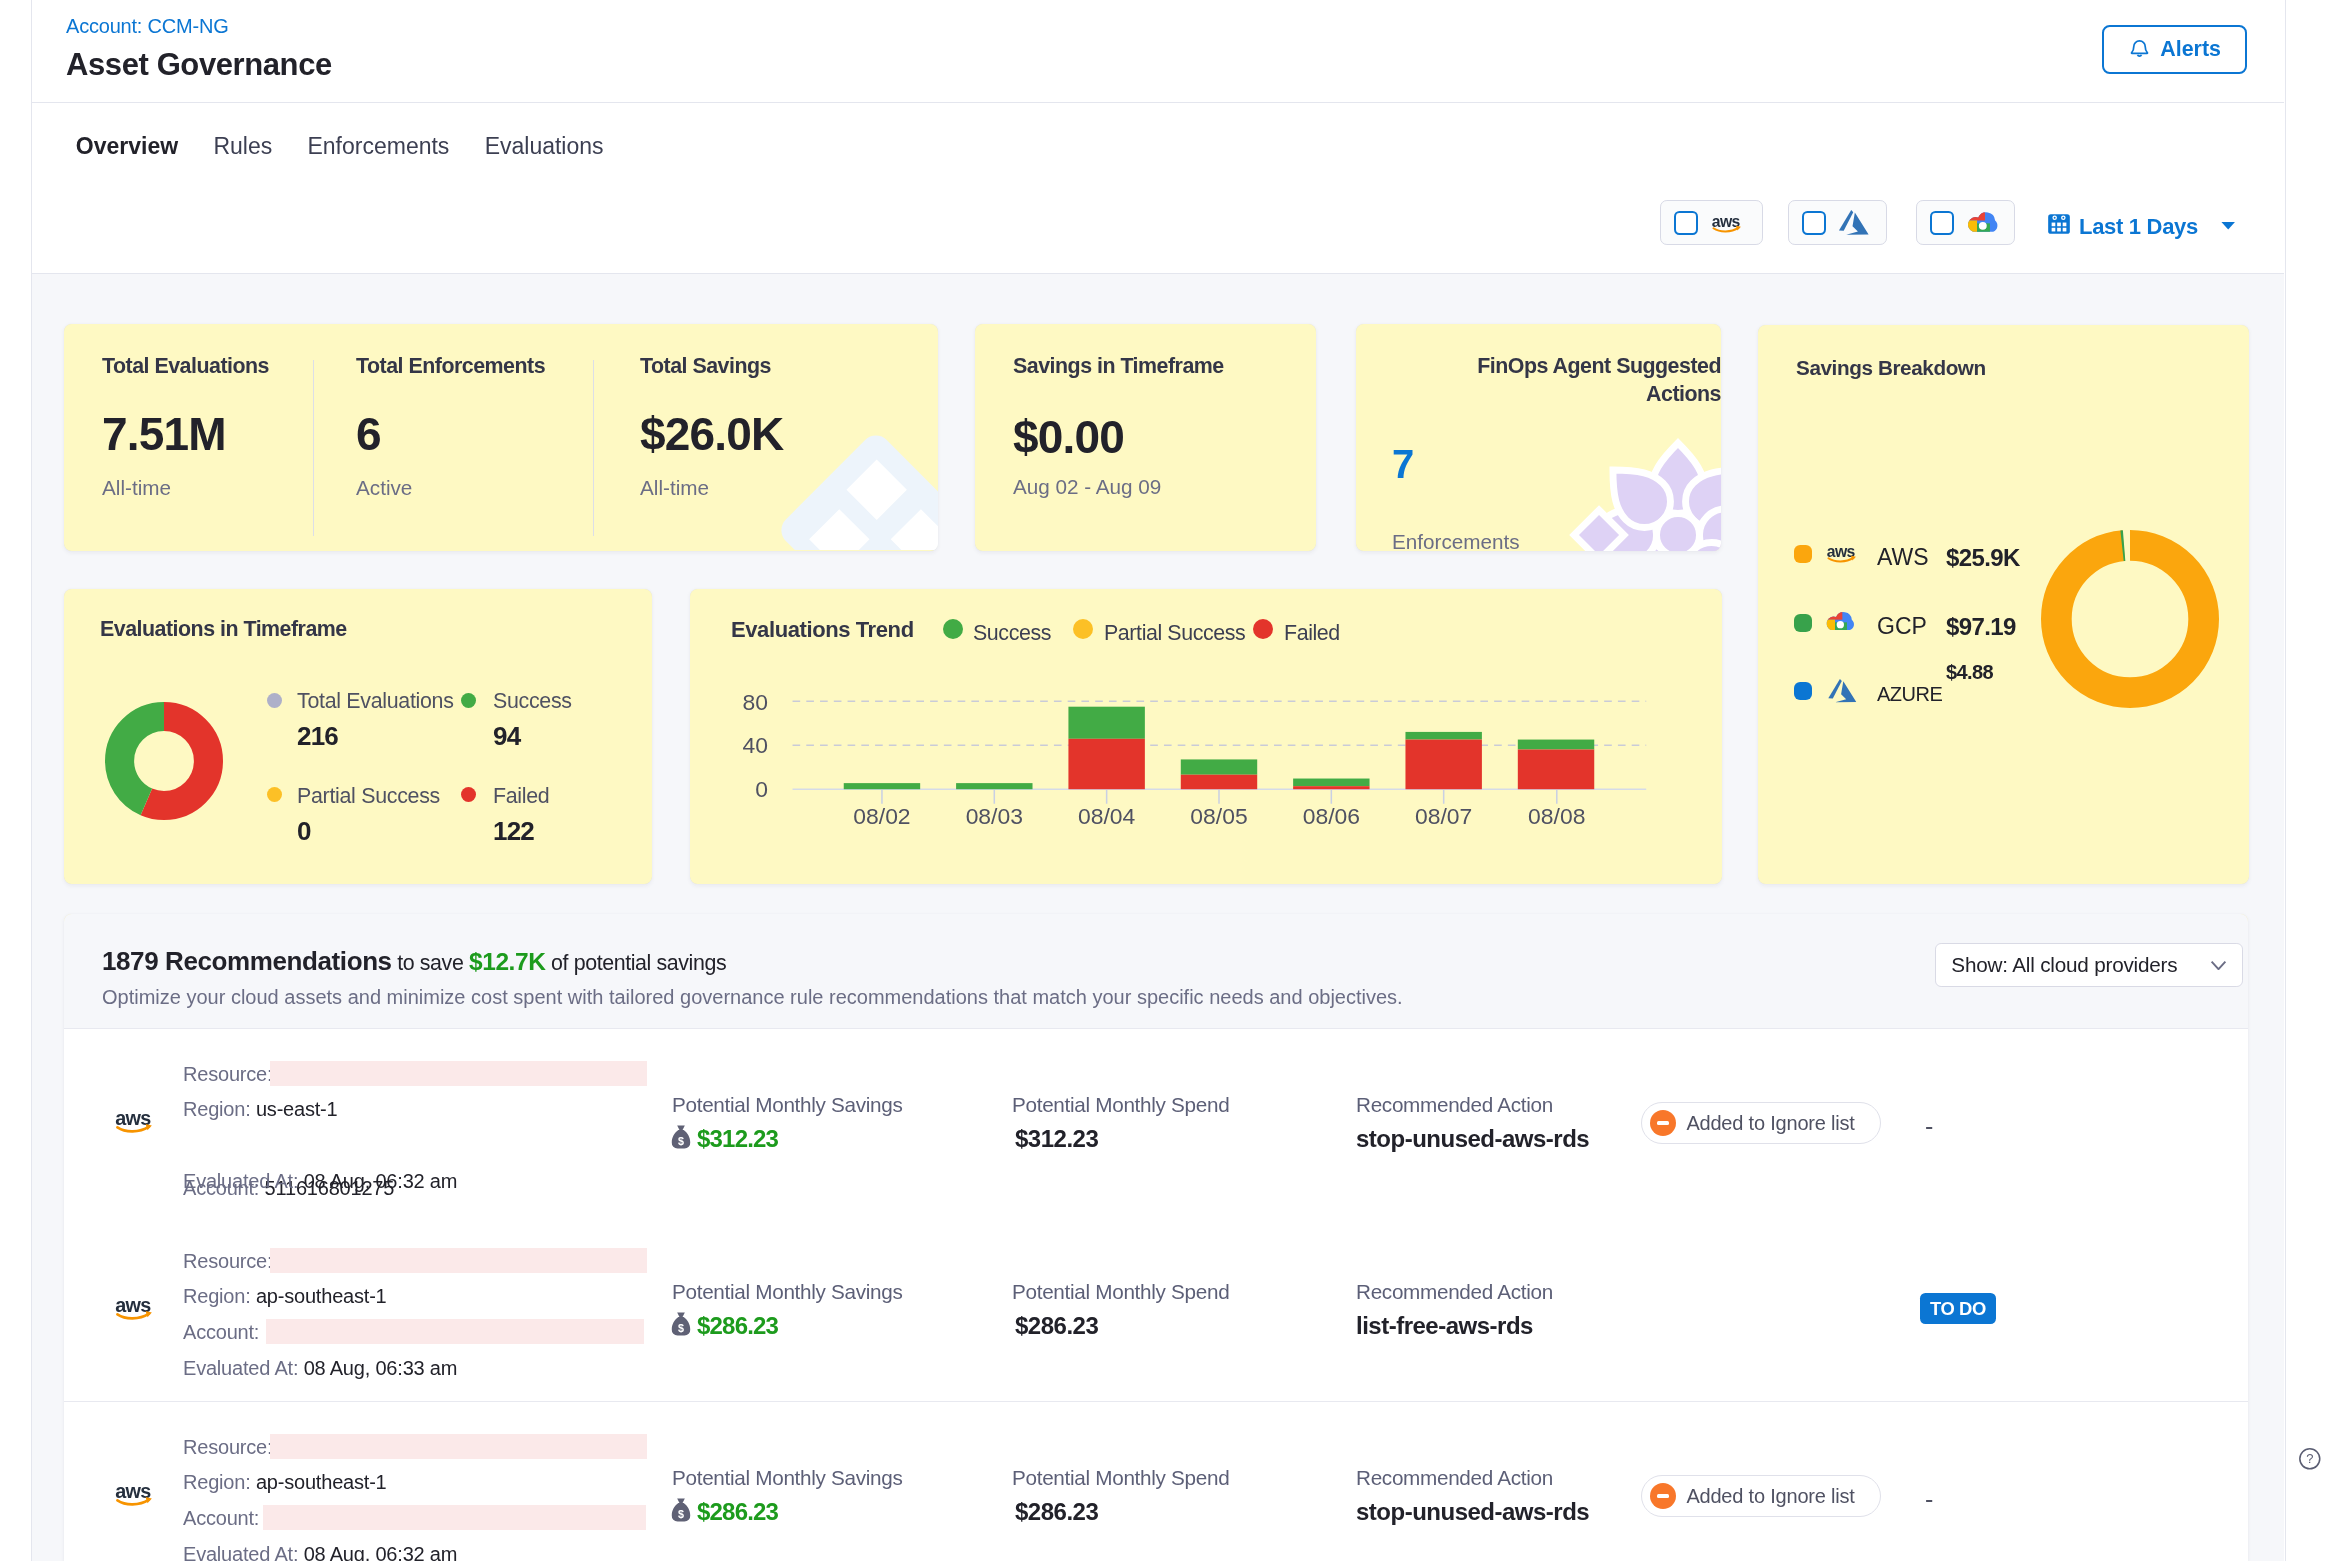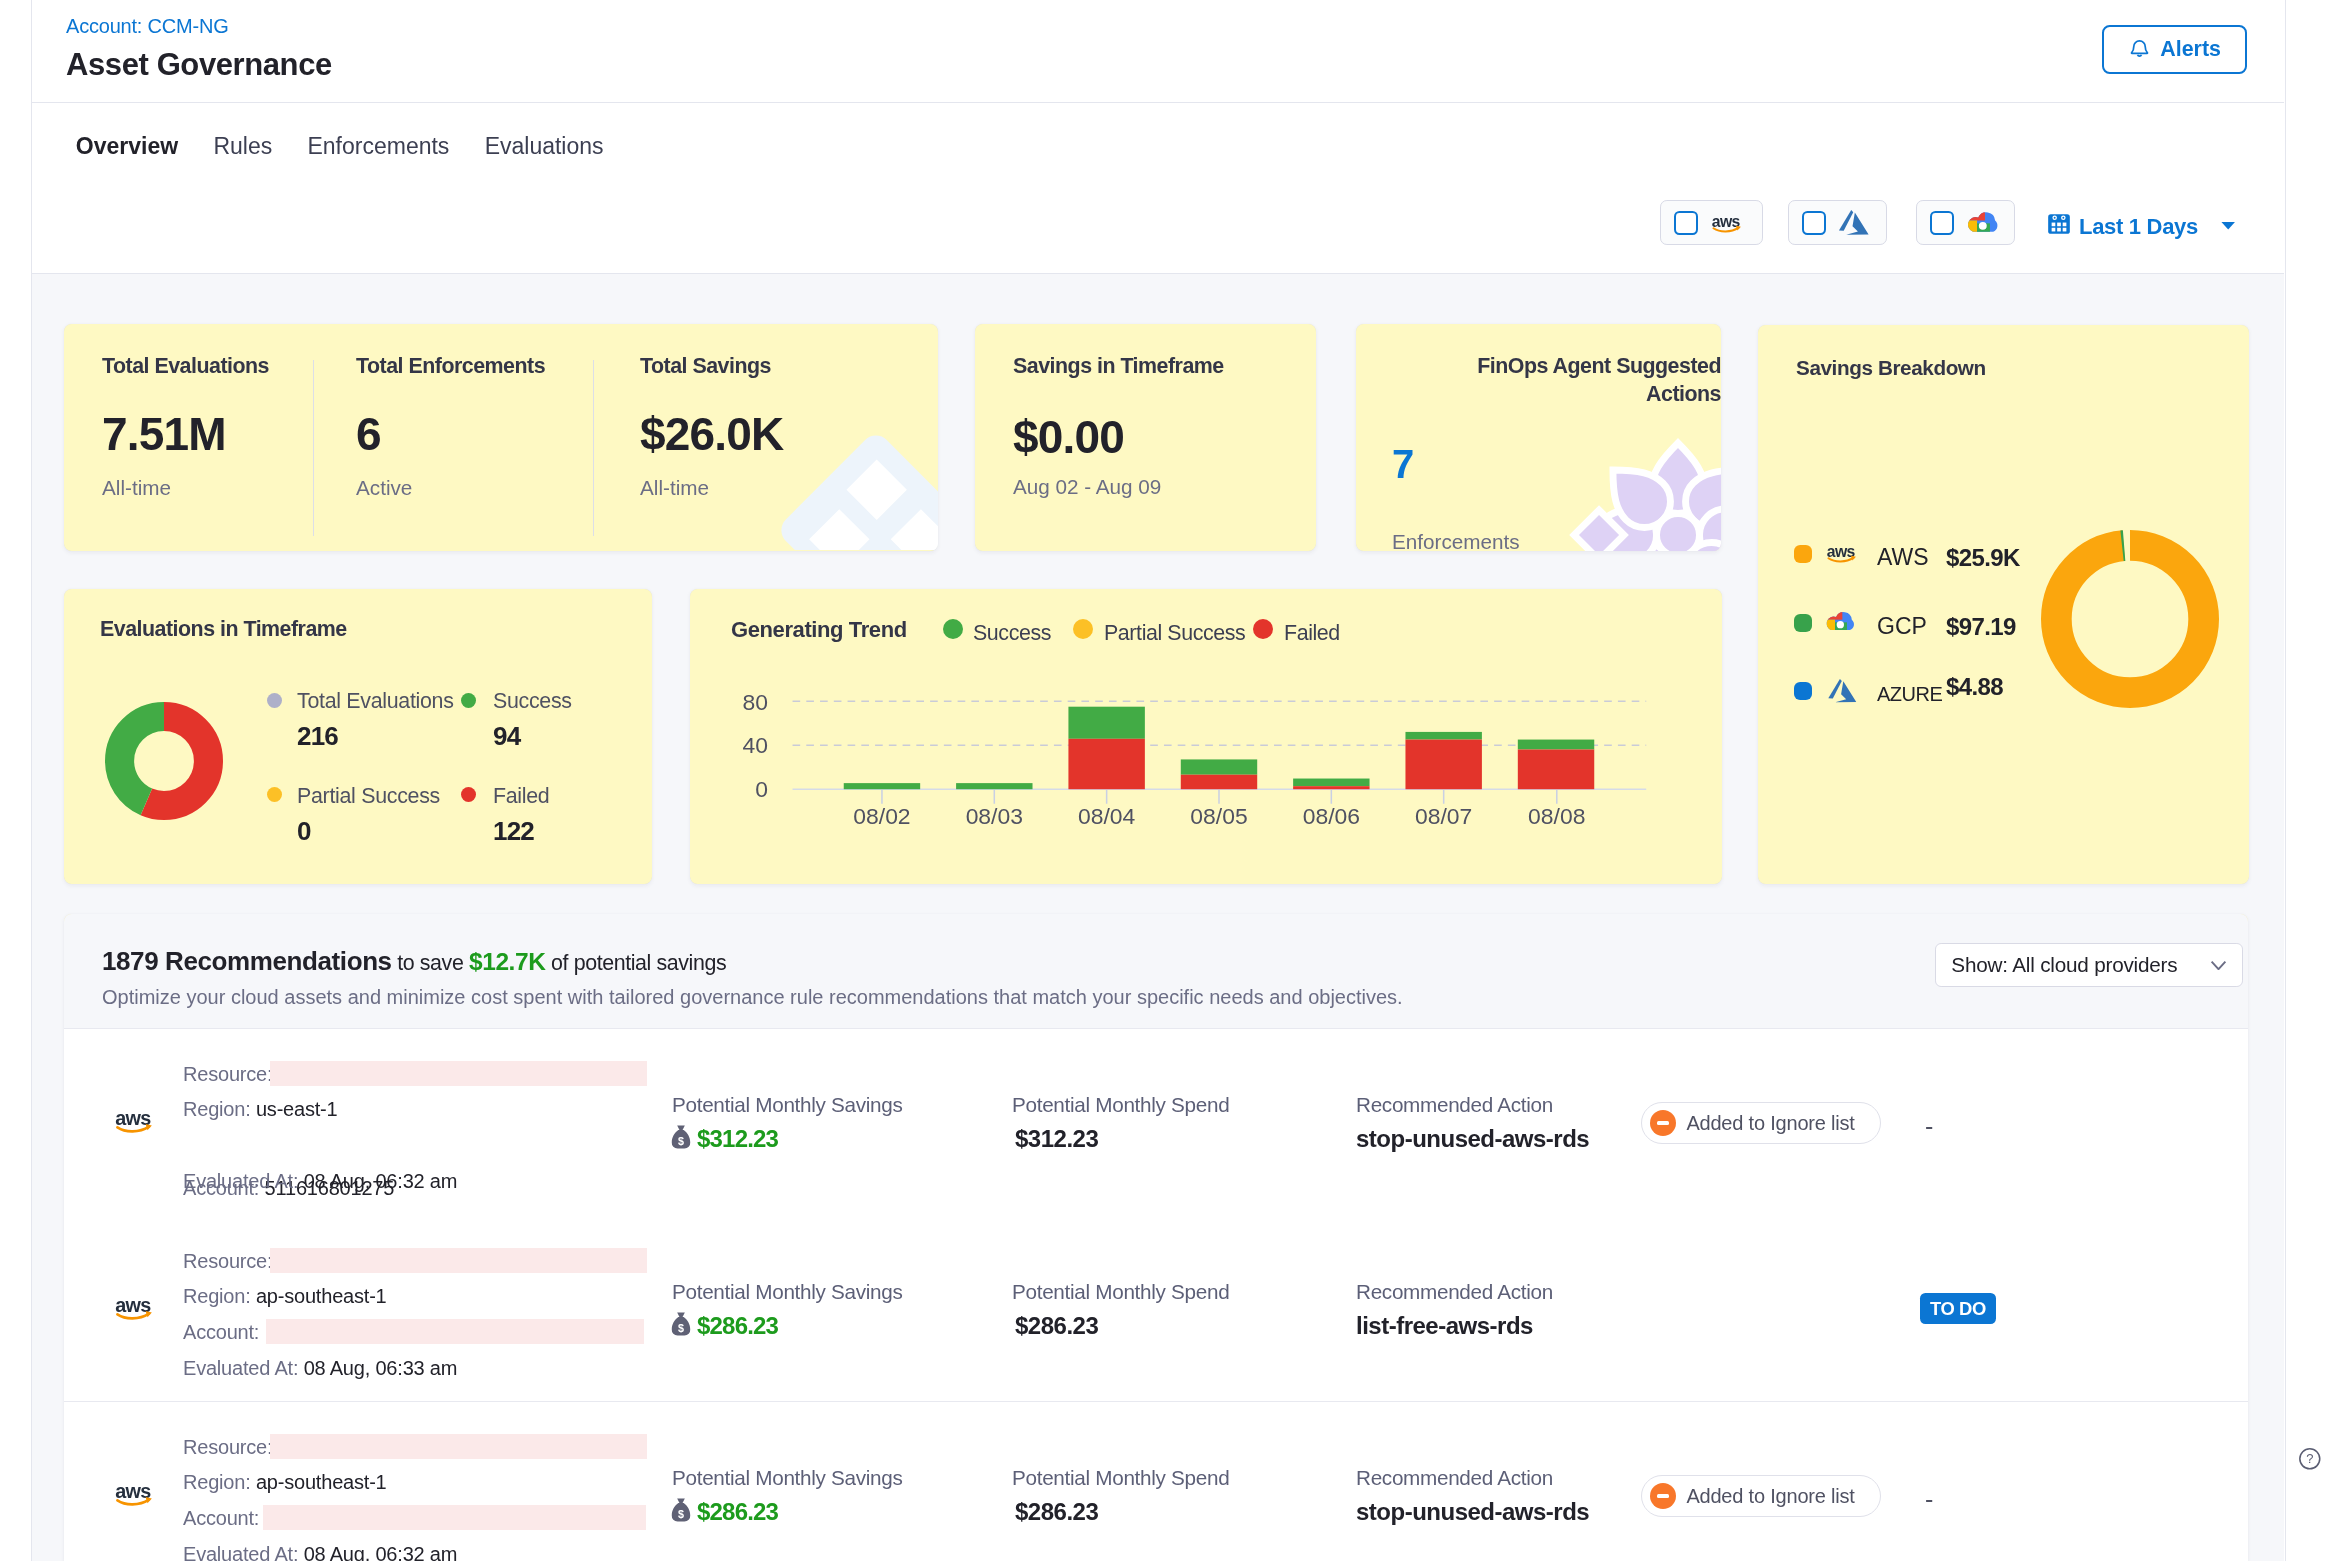--- a/index.html
+++ b/index.html
@@ -173,21 +173,21 @@
   </svg>
   <div class="abs dark" style="left:119px; top:288px; font-size:23px;">GCP</div>
   <div class="abs dark" style="left:188px; top:288px; font-size:24px; font-weight:bold; letter-spacing:-0.6px;">$97.19</div>
 
   <div class="abs" style="left:36px; top:357px; width:18.4px; height:18.4px; border-radius:6.1px; background:#0b76d3;"></div>
   <svg class="abs" style="left:69px; top:353px;" width="31" height="26" viewBox="0 0 60 52">
       <path fill="#3273b6" d="M24.8 2.0 L28.6 6.0 L10.6 41.0 L1.6 40.6 Z"></path>
       <path fill="#3273b6" d="M31.6 6.6 L57.5 48.2 L15.4 48.4 L37.4 42.4 L27.2 32.4 Z"></path>
     </svg>
   <div class="abs dark" style="left:119px; top:358px; font-size:20px; letter-spacing:-0.5px;">AZURE</div>
-  <div class="abs dark" style="left:188px; top:348px; font-size:24px; font-weight:bold; letter-spacing:-0.6px;">$4.88</div>
+  <div class="abs dark" style="left:188px; top:336px; font-size:20px; font-weight:bold; letter-spacing:-0.6px;">$4.88</div>
 
   <svg class="abs" style="left:283px; top:205px;" width="178" height="178" viewBox="0 0 232 232">
     <g transform="rotate(-90 116 116)">
       <circle cx="116" cy="116" r="96" fill="none" stroke="#fba60d" stroke-width="40" pathLength="100" stroke-dasharray="98.6 1.4" stroke-dashoffset="0"></circle>
       <circle cx="116" cy="116" r="96" fill="none" stroke="#38a24b" stroke-width="40" pathLength="100" stroke-dasharray="0.45 99.55" stroke-dashoffset="-98.25"></circle>
     </g>
   </svg>
 </div>
 
 <div class="card" style="left:64px; top:589px; width:588px; height:295px;">
@@ -207,21 +207,21 @@
   <div class="abs dark" style="left:429px; top:132px; font-size:26px; font-weight:bold; letter-spacing:-0.8px;">94</div>
   <div class="abs" style="left:203px; top:198px; width:15.3px; height:15.3px; border-radius:50%; background:#fcc026;"></div>
   <div class="abs" style="left:233px; top:195px; font-size:21.4px; color:#4f5162; letter-spacing:-0.3px;">Partial Success</div>
   <div class="abs dark" style="left:233px; top:227px; font-size:26px; font-weight:bold; letter-spacing:-0.8px;">0</div>
   <div class="abs" style="left:397px; top:198px; width:15.3px; height:15.3px; border-radius:50%; background:#e3342b;"></div>
   <div class="abs" style="left:429px; top:195px; font-size:21.4px; color:#4f5162; letter-spacing:-0.3px;">Failed</div>
   <div class="abs dark" style="left:429px; top:227px; font-size:26px; font-weight:bold; letter-spacing:-0.8px;">122</div>
 </div>
 
 <div class="card" style="left:690px; top:589px; width:1032px; height:295px;">
-  <div class="abs" style="left:41px; top:27.6px; font-size:22px; font-weight:bold; color:#343647; letter-spacing:-0.4px;">Generating Trend</div>
+  <div class="abs" style="left:41px; top:27.6px; font-size:22px; font-weight:bold; color:#343647; letter-spacing:-0.4px;">Evaluations Trend</div>
   <div class="abs" style="left:253px; top:30px; width:20px; height:20px; border-radius:50%; background:#42ab45;"></div>
   <div class="abs" style="left:283px; top:32px; font-size:21.4px; color:#3c3f52; letter-spacing:-0.4px;">Success</div>
   <div class="abs" style="left:383px; top:30px; width:20px; height:20px; border-radius:50%; background:#fcc026;"></div>
   <div class="abs" style="left:414px; top:32px; font-size:21.4px; color:#3c3f52; letter-spacing:-0.4px;">Partial Success</div>
   <div class="abs" style="left:563px; top:30px; width:20px; height:20px; border-radius:50%; background:#e3342b;"></div>
   <div class="abs" style="left:594px; top:32px; font-size:21.4px; color:#3c3f52; letter-spacing:-0.4px;">Failed</div>
 
   <svg class="abs" style="left:0px; top:0px;" width="1032" height="295" viewBox="0 0 1348 386">
     <g font-family="Liberation Sans" font-size="30" fill="#4f5162" text-anchor="end">
       <text x="101" y="158">80</text>

